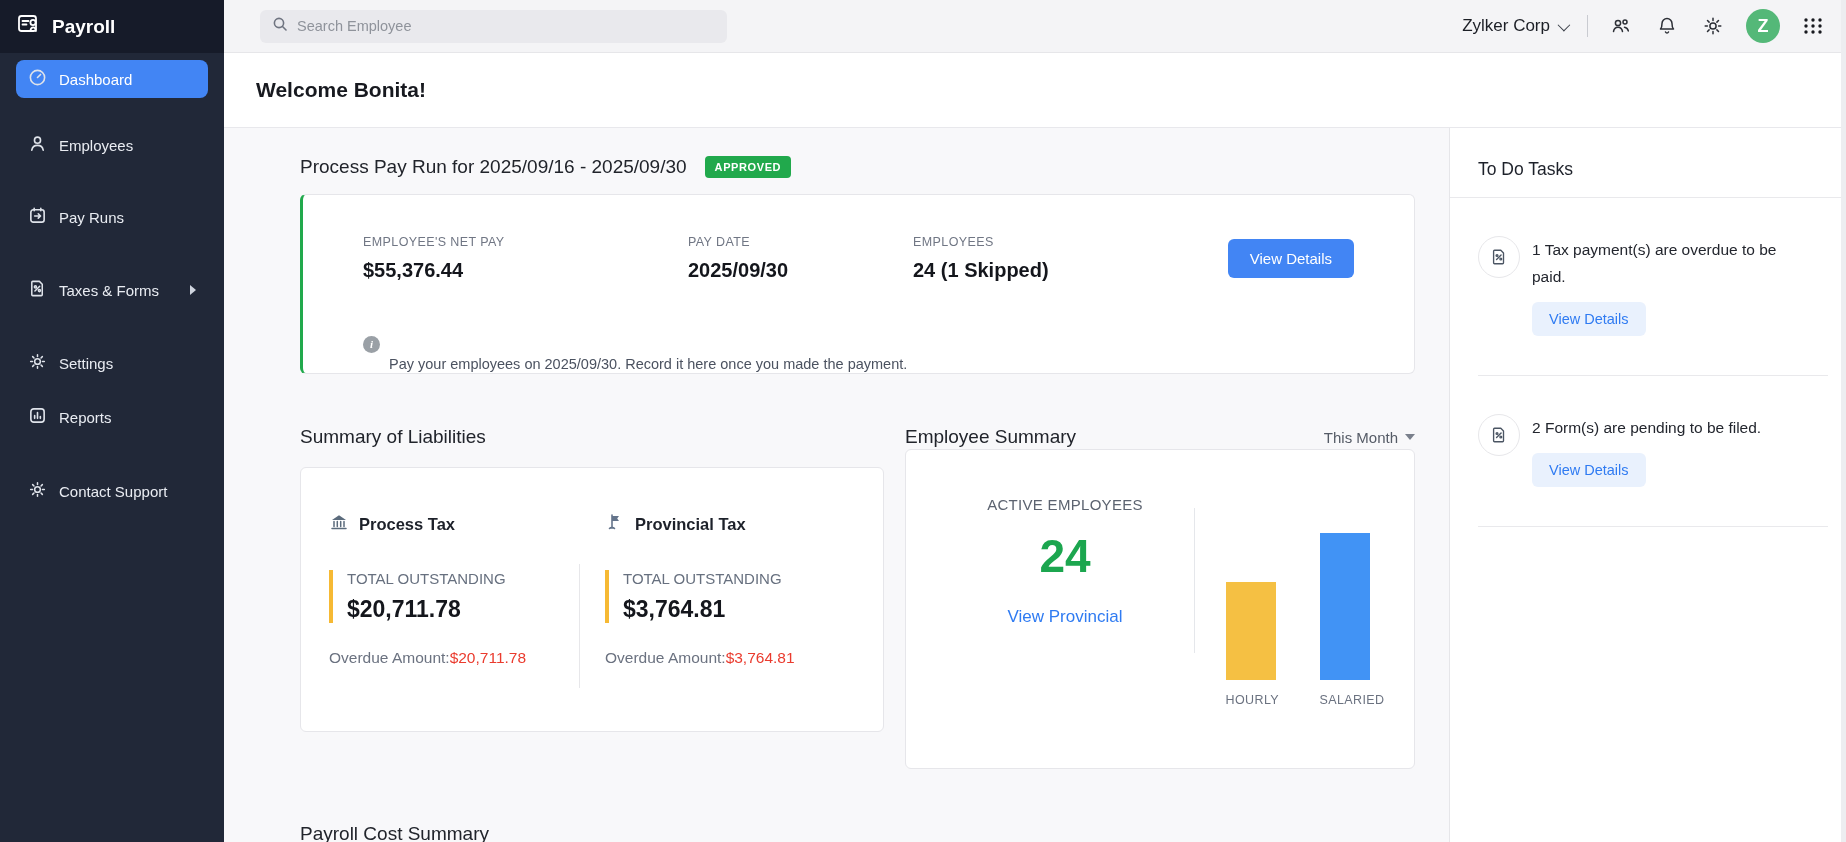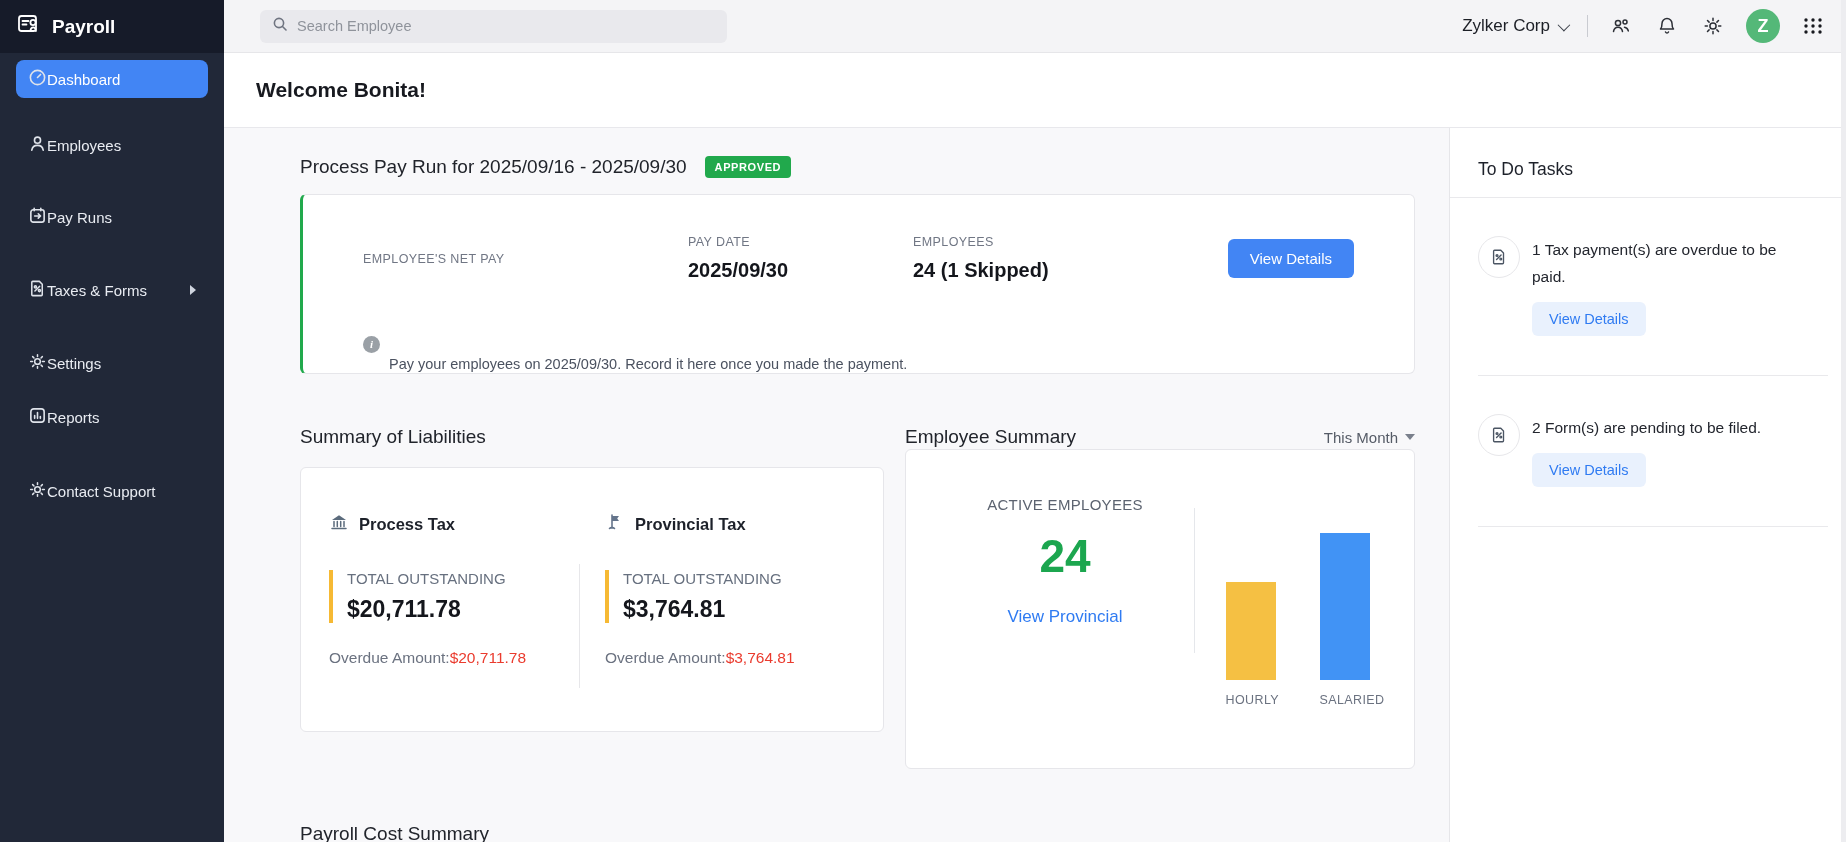--- a/index.html
+++ b/index.html
@@ -5,21 +5,21 @@
   * { margin:0; padding:0; box-sizing:border-box; }
   html,body { width:1846px; height:842px; overflow:hidden; font-family:"Liberation Sans", sans-serif; background:#f8f8fa; color:#1f2430; }
   .app { position:relative; width:1846px; height:842px; display:flex; }
 
   
   .sidebar { width:224px; flex:0 0 224px; height:842px; background:#212838; display:flex; flex-direction:column; }
   .logo-band { height:53px; background:#161b29; display:flex; align-items:center; padding:0 16px; gap:10px; }
   .logo-band svg { flex:0 0 auto; }
   .logo-title { color:#ffffff; font-size:19px; font-weight:bold; }
   .nav { display:flex; flex-direction:column; padding:0 16px; }
-  .nav-item { height:38px; border-radius:8px; display:flex; align-items:center; padding:0 12px; color:#e9ecf2; font-size:15px; cursor:pointer; }
+  .nav-item { height:38px; border-radius:8px; display:flex; align-items:center; gap:12px; padding:0 12px; color:#e9ecf2; font-size:15px; cursor:pointer; }
   .nav-item svg { stroke:#dfe3ea; }
   .nav-item.active { background:#4285f4; color:#ffffff; }
   .nav-item .grow { flex:1; }
   .mt-dash{margin-top:7px} .mt-emp{margin-top:28px} .mt-pay{margin-top:34px}
   .mt-tax{margin-top:35px} .mt-rep{margin-top:16px} .mt-set{margin-top:35px} .mt-sup{margin-top:36px}
   .chev-right { width:0; height:0; border-left:6px solid #cfd5df; border-top:5px solid transparent; border-bottom:5px solid transparent; }
 
   
   .main { flex:1; display:flex; flex-direction:column; min-width:0; }
 
@@ -272,20 +272,21 @@
 
         <div class="title-row">
           <span class="section-title">Process Pay Run for 2025/09/16 - 2025/09/30</span>
           <span class="badge">APPROVED</span>
         </div>
 
         <div class="card payrun-card">
           <div class="stats-row">
             <div class="stat stat-w1">
               <span class="stat-label">EMPLOYEE'S NET PAY</span>
+              <span class="stat-value">$55,376.44</span>
             </div>
             <div class="stat stat-w2">
               <span class="stat-label">PAY DATE</span>
               <span class="stat-value">2025/09/30</span>
             </div>
             <div class="stat">
               <span class="stat-label">EMPLOYEES</span>
               <span class="stat-value">24 (1 Skipped)</span>
             </div>
             <button class="btn-primary">View Details</button>

